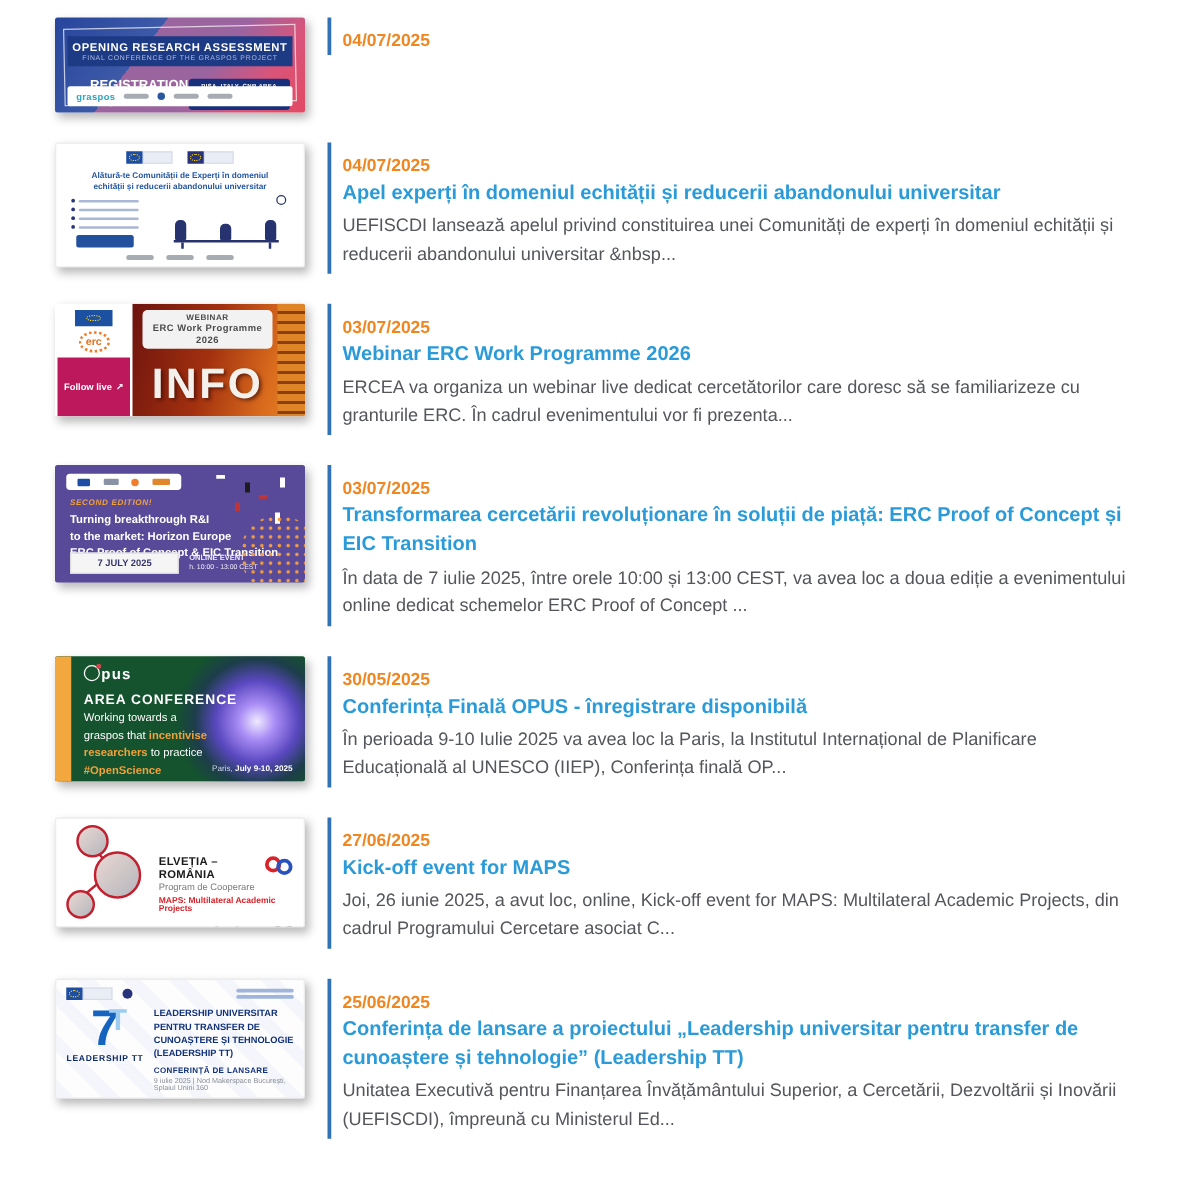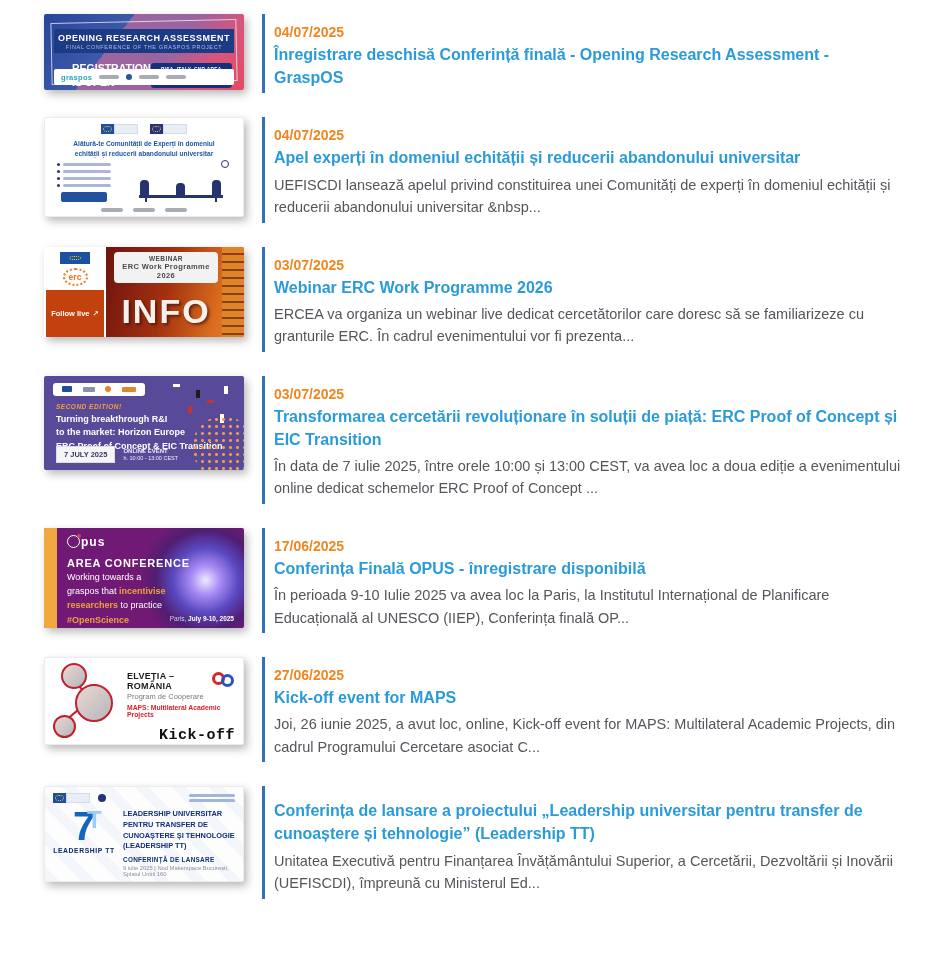--- a/index.html
+++ b/index.html
@@ -70,21 +70,21 @@
   .th2-logos{display:flex;justify-content:center;gap:10px;align-items:center;margin-top:4px;}
   .th2-logos .lbar{width:22px;height:4px;}
 
   
   .th3{height:90px;display:flex;}
   .th3-left{width:62px;background:#fff;display:flex;flex-direction:column;align-items:center;padding-top:5px;gap:4px;}
   .eu-flag{width:30px;height:20px;background:#1c50a0;position:relative;}
   .eu-flag::after{content:"";position:absolute;inset:4px 9px;border:1.5px dotted #ffd617;border-radius:50%;}
   .erc-logo{width:25px;height:25px;border:2px dotted #f07d2a;border-radius:50%;display:flex;align-items:center;justify-content:center;
     color:#e2701f;font-size:8.5px;font-weight:700;}
-  .th3-btn{background:#c2410c;color:#fff;font-size:7.5px;font-weight:700;padding:19px 5px;display:flex;gap:3px;align-items:flex-start;}
+  .th3-btn{background:#be185d;color:#fff;font-size:7.5px;font-weight:700;padding:19px 5px;display:flex;gap:3px;align-items:flex-start;}
   .th3-right{flex:1;position:relative;background:linear-gradient(105deg,#6d130e 0%,#a3310f 45%,#d96b1d 78%,#e8872b 100%);}
   .th3-right .slats{position:absolute;top:0;right:0;bottom:0;width:22px;
     background:repeating-linear-gradient(180deg,#e08428 0 6px,#8a3f12 6px 8px);}
   .th3-banner{position:absolute;top:5px;left:8px;right:26px;background:#f2f2f2;border-radius:4px;text-align:center;padding:3px 2px;color:#4a4a4a;}
   .th3-banner div{font-size:6.5px;font-weight:700;letter-spacing:.4px;}
   .th3-banner div+div{font-size:7.5px;}
   .th3-info{position:absolute;bottom:6px;left:0;right:18px;text-align:center;font-size:34px;font-weight:800;color:#f4f1ec;
     letter-spacing:2px;text-shadow:2px 2px 3px rgba(60,10,5,.65);}
 
   
@@ -97,27 +97,27 @@
   .conf{position:absolute;}
   .c-a{top:8px;right:64px;width:7px;height:3px;background:#fff;}
   .c-b{top:14px;right:44px;width:4px;height:8px;background:#1d1d1d;}
   .c-c{top:24px;right:30px;width:7px;height:3px;background:#c23333;}
   .c-d{top:10px;right:16px;width:4px;height:8px;background:#fff;}
   .c-e{top:30px;right:52px;width:4px;height:7px;background:#c23333;}
   .c-f{top:38px;right:20px;width:4px;height:9px;background:#fff;}
   .th4-edition{position:absolute;top:27px;left:12px;color:#f0a13c;font-size:6.5px;font-weight:700;font-style:italic;letter-spacing:.5px;}
   .th4-lines{position:absolute;top:37px;left:12px;font-size:9px;font-weight:700;line-height:1.5;}
   .th4-bottom{position:absolute;bottom:7px;left:12px;display:flex;gap:8px;align-items:center;}
-  .th4-date{background:#f5f5f5;color:#35356b;font-size:7.5px;font-weight:700;padding:3px 7px;border:1px solid #ddd;}
+  .th4-date{background:#f5f5f5;color:#35356b;font-size:7.5px;font-weight:700;padding:3px 21px;border:1px solid #ddd;}
   .th4-meta div{font-size:6px;font-weight:700;color:#efeaf8;} .th4-meta div+div{font-weight:400;font-size:5.5px;margin-top:1px;}
   .th4-dots{position:absolute;right:-10px;bottom:-8px;width:62px;height:62px;border-radius:50%;
     background-image:radial-gradient(circle,#f49d3f 1.2px,transparent 1.7px);background-size:7px 7px;}
 
   
-  .th5{height:100px;background:#701a75;color:#fff;}
+  .th5{height:100px;background:#14532d;color:#fff;}
   .th5-stripe{position:absolute;left:0;top:0;bottom:0;width:13px;background:#f3a83f;}
   .th5-plasma{position:absolute;right:-12px;top:-6px;width:120px;height:112px;
     background:radial-gradient(circle at 58% 52%,#efeaff 0%,#a98cf5 16%,#5a48c0 36%,rgba(40,35,110,.45) 55%,rgba(17,27,62,0) 72%);}
   .th5-content{position:relative;margin-left:23px;padding-top:7px;z-index:2;}
   .th5-logo{display:flex;align-items:center;gap:1px;}
   .o-circle{width:13px;height:13px;border:1.6px solid #fff;border-radius:50%;position:relative;}
   .o-circle::after{content:"";position:absolute;top:-2px;right:-2px;width:4px;height:4px;border-radius:50%;background:#d8414f;}
   .th5-logo span+span{font-size:12px;font-weight:700;letter-spacing:1px;}
   .th5-head{font-size:11px;font-weight:700;letter-spacing:.8px;margin-top:8px;}
   .th5-l{font-size:9px;margin-top:3px;line-height:1.25;}
@@ -129,21 +129,21 @@
   .th6{height:88px;border:1px solid #ececec;display:flex;}
   .th6-circ{width:82px;position:relative;}
   .th6-circ .c{position:absolute;border:2px solid #c21f2f;border-radius:50%;background:linear-gradient(135deg,#ead8d3,#b4b6bc);}
   .c1{width:26px;height:26px;left:16px;top:5px;}
   .c2{width:38px;height:38px;left:30px;top:26px;}
   .c3{width:23px;height:23px;left:8px;top:57px;}
   .th6-line{position:absolute;background:#c21f2f;height:1.5px;}
   .tl1{width:18px;left:26px;top:28px;transform:rotate(48deg);}
   .tl2{width:22px;left:16px;top:56px;transform:rotate(-40deg);}
   .th6-text{flex:1;padding:13px 8px 0 0;}
-  .th6-toprow{display:flex;justify-content:space-between;align-items:flex-start;}
+  .th6-toprow{display:flex;justify-content:space-between;align-items:flex-start;margin-top:16px;}
   .th6-country{font-size:9px;font-weight:700;color:#1a1a1a;letter-spacing:.3px;}
   .th6-prog{font-size:7.5px;color:#7a7a7a;margin-top:1px;}
   .th6-logo{position:relative;width:26px;height:16px;margin-top:1px;}
   .th6-logo i{position:absolute;width:13px;height:13px;border-radius:50%;}
   .th6-logo .lr{left:0;top:0;border:3px solid #d8232a;}
   .th6-logo .lb{left:9px;top:2px;border:3px solid #2a52be;}
   .th6-maps{font-size:6.8px;font-weight:700;color:#d8232a;margin-top:3px;}
   .th6-event{font-family:Liberation Mono, monospace;font-size:15px;font-weight:700;color:#111;margin-top:9px;letter-spacing:.5px;text-align:right;}
 
   
@@ -191,21 +191,20 @@
       <div class="th1-footer">
         <span class="th1-glogo">graspos</span>
         <span class="lbar"></span>
         <span class="dot"></span>
         <span class="lbar"></span>
         <span class="lbar"></span>
       </div>
     </div>
     <div class="text">
       <div class="date">04/07/2025</div>
-      <div class="title">Înregistrare deschisă Conferință finală - Opening Research Assessment - GraspOS</div>
     </div>
   </div>
 
   <div class="row">
     <div class="thumb th2">
       <div class="th2-chips">
         <span class="chip">
             <span class="flag"></span>
             <span class="tbar"></span>
           </span>
@@ -329,21 +328,21 @@
         </div>
         <div class="th5-head">AREA CONFERENCE</div>
         <div class="th5-l">Working towards a</div>
         <div class="th5-l"><span>graspos that </span><span class="or">incentivise</span></div>
         <div class="th5-l"><span class="or">researchers</span><span> to practice</span></div>
         <div class="th5-l or" style="font-weight:700">#OpenScience</div>
       </div>
       <div class="th5-foot"><span>Paris, </span><b>July 9-10, 2025</b></div>
     </div>
     <div class="text">
-      <div class="date">17/06/2025</div>
+      <div class="date">30/05/2025</div>
       <div class="title">Conferința Finală OPUS - înregistrare disponibilă</div>
       <div class="desc">În perioada 9-10 Iulie 2025 va avea loc la Paris, la Institutul Internațional de Planificare Educațională al UNESCO (IIEP), Conferința finală OP...</div>
     </div>
   </div>
 
   <div class="row">
     <div class="thumb th6">
       <div class="th6-circ">
         <span class="th6-line tl1"></span>
         <span class="th6-line tl2"></span>
@@ -398,18 +397,19 @@
           <div class="th7-sub">CONFERINȚĂ DE LANSARE</div>
           <div class="th7-details">9 iulie 2025 | Nod Makerspace București, Splaiul Unirii 160</div>
           <div class="th7-logos">
 
             <span class="th7-script">uefiscdi</span>
           </div>
         </div>
       </div>
     </div>
     <div class="text">
+      <div class="date">25/06/2025</div>
       <div class="title">Conferința de lansare a proiectului „Leadership universitar pentru transfer de cunoaștere și tehnologie” (Leadership TT)</div>
       <div class="desc">Unitatea Executivă pentru Finanțarea Învățământului Superior, a Cercetării, Dezvoltării și Inovării (UEFISCDI), împreună cu Ministerul Ed...</div>
     </div>
   </div>
 
 </div>
 
 </body></html>

